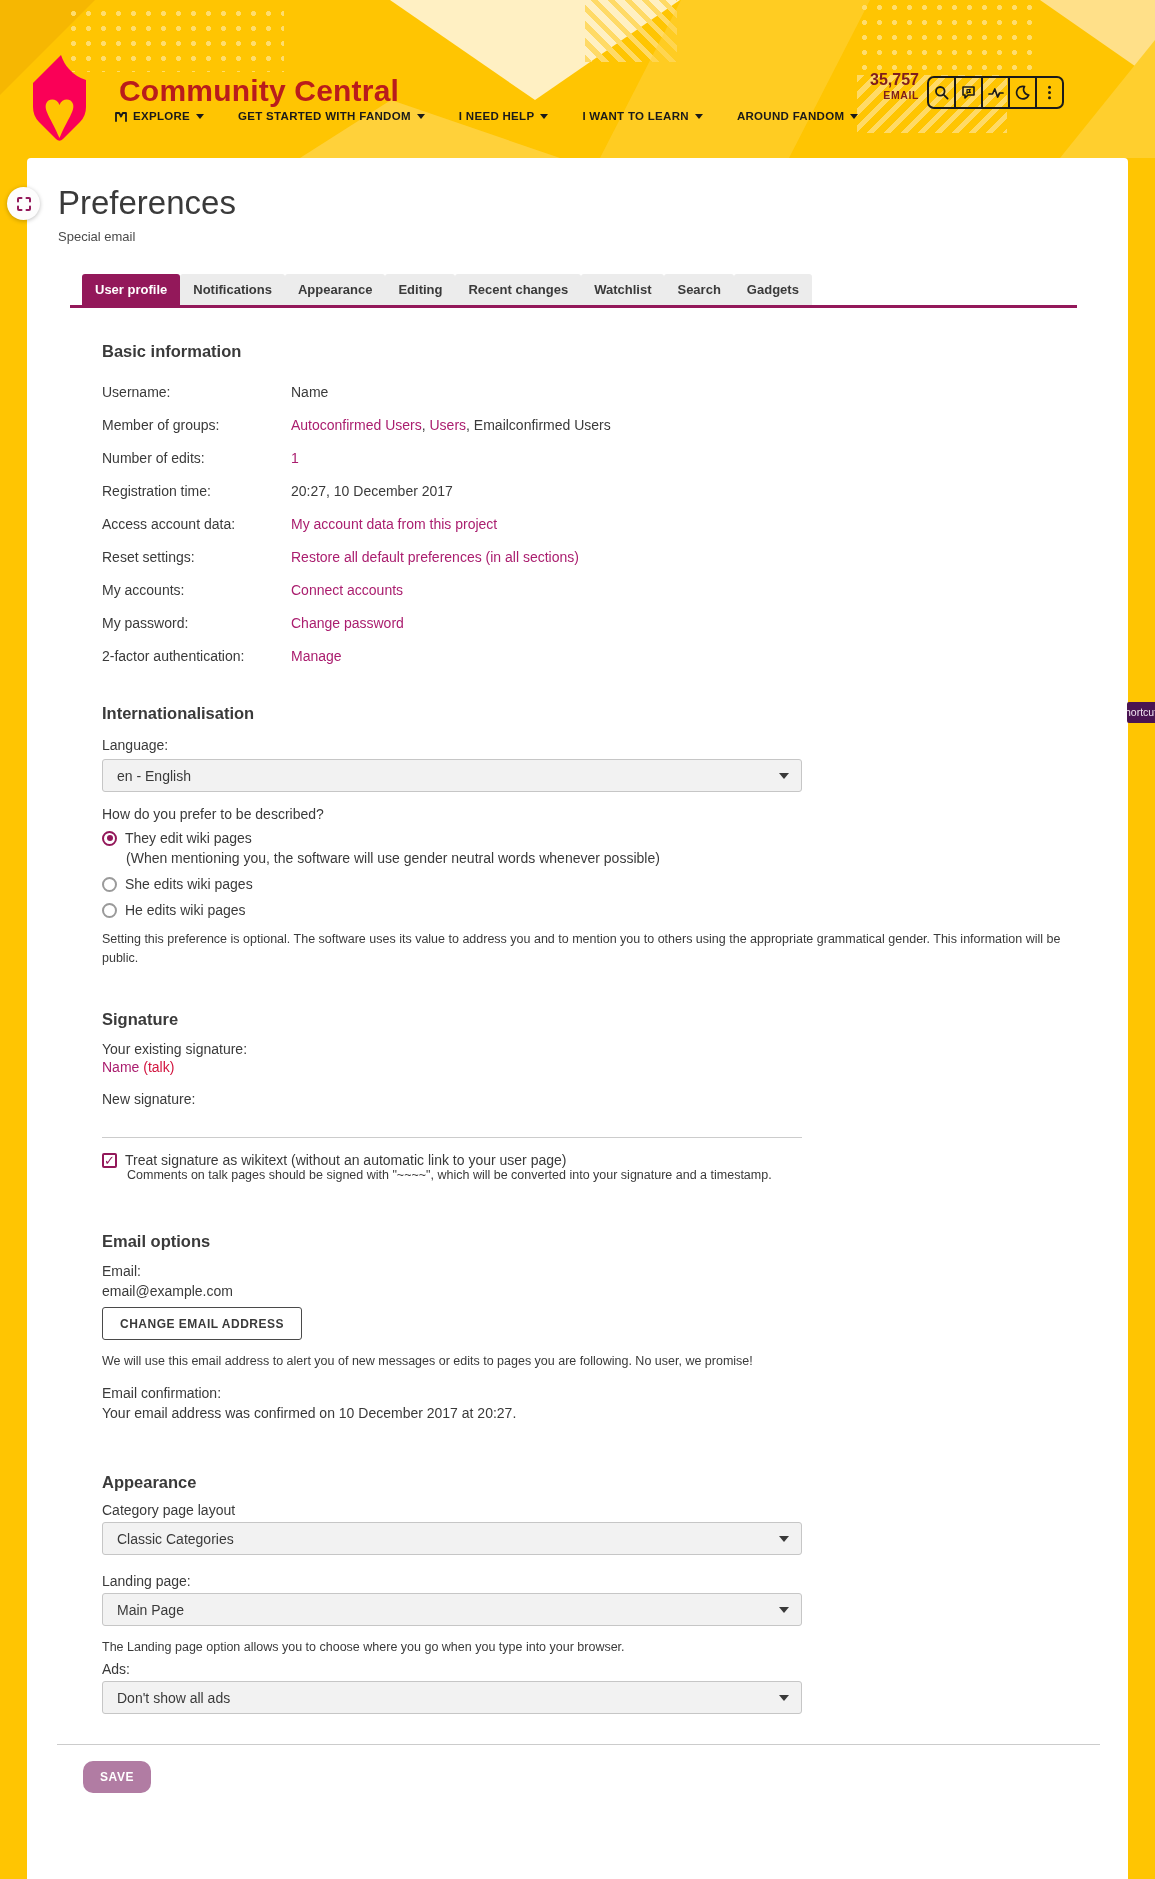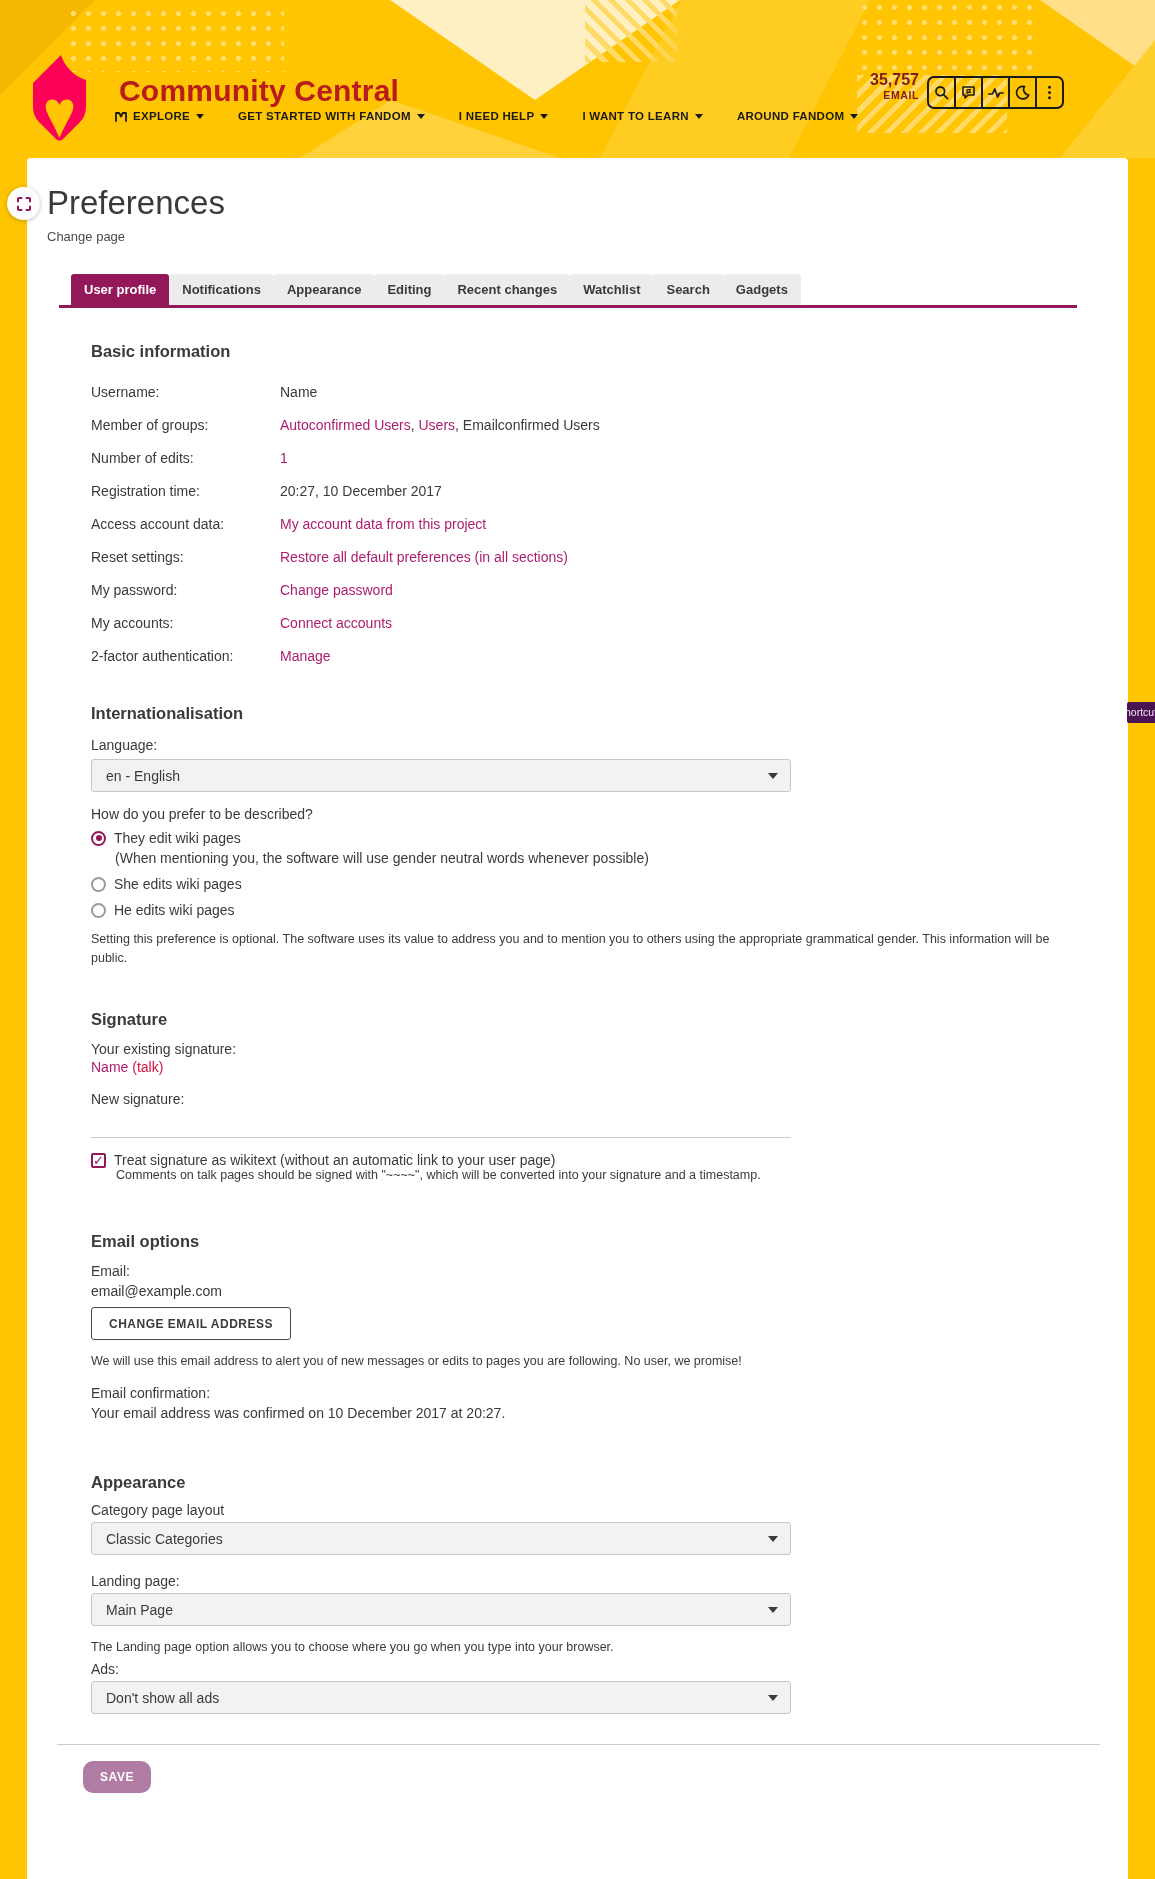--- a/index.html
+++ b/index.html
@@ -29,21 +29,21 @@
   .caret{width:0;height:0;border-left:4px solid rgba(0,0,0,0);border-right:4px solid rgba(0,0,0,0);border-top:5px solid #1a1a1a;}
   .pages-block{position:absolute;right:236px;top:72px;text-align:right;color:#7f1d1d;line-height:1;}
   .pages-count{font-size:16px;font-weight:800;}
   .pages-label{font-size:10.5px;font-weight:800;letter-spacing:.6px;margin-top:2px;}
   .icon-box{position:absolute;left:927px;top:76px;height:29px;display:flex;border:2px solid #1a1a1a;border-radius:7px;}
   .icon-cell{width:25px;height:29px;display:flex;align-items:center;justify-content:center;cursor:pointer;}
   .icon-cell + .icon-cell{border-left:2px solid #1a1a1a;}
   
   .panel{position:relative;margin:0 27px;width:1101px;background:#ffffff;border-radius:4px 4px 0 0;
     min-height:1721px;box-sizing:border-box;padding-top:27px;}
-  .panel-inner{padding:0 51px 0 20px;}
+  .panel-inner{padding:0 51px 0 31px;}
   .expand-btn{position:absolute;left:-20px;top:29px;width:33px;height:33px;border-radius:50%;background:#fdfdfd;
     box-shadow:0 1px 4px rgba(0,0,0,.25);display:flex;align-items:center;justify-content:center;cursor:pointer;z-index:5;}
   .page-title{font-size:33px;font-weight:300;color:#3a3a3a;line-height:36px;}
   .page-subtitle{font-size:13px;margin-top:8px;color:#4a4a4a;}
   .tabs{display:flex;gap:0;margin-top:30px;margin-left:24px;}
   .tab{height:31px;display:flex;align-items:center;padding:0 13px;background:#ececec;color:#3a3a3a;
     font-size:13px;font-weight:700;border-radius:3px 3px 0 0;cursor:pointer;white-space:nowrap;}
   .tab.active{background:#93185a;color:#ffffff;}
   .tab-underline{height:3px;background:#93185a;margin-left:12px;}
   
@@ -184,21 +184,21 @@
 <div class="panel">
 
   <div class="expand-btn">
     <svg width="14" height="14" viewBox="0 0 14 14">
       <path d="M1 4.5 V2 a1 1 0 0 1 1-1 H4.5 M9.5 1 H12 a1 1 0 0 1 1 1 V4.5 M13 9.5 V12 a1 1 0 0 1 -1 1 H9.5 M4.5 13 H2 a1 1 0 0 1 -1-1 V9.5" fill="none" stroke="#93185a" stroke-width="2" stroke-linecap="round"></path>
     </svg>
   </div>
 
   <div class="panel-inner">
     <div class="page-title">Preferences</div>
-    <div class="page-subtitle">Change page</div>
+    <div class="page-subtitle">Special email</div>
 
     <div class="tabs">
       <div class="tab active">User profile</div>
       <div class="tab">Notifications</div>
       <div class="tab">Appearance</div>
       <div class="tab">Editing</div>
       <div class="tab">Recent changes</div>
       <div class="tab">Watchlist</div>
       <div class="tab">Search</div>
       <div class="tab">Gadgets</div>
@@ -230,26 +230,26 @@
         </div>
         <div class="info-row">
           <span class="info-label">Access account data:</span>
           <a class="link">My account data from this project</a>
         </div>
         <div class="info-row">
           <span class="info-label">Reset settings:</span>
           <a class="link">Restore all default preferences (in all sections)</a>
         </div>
         <div class="info-row">
+          <span class="info-label">My accounts:</span>
+          <a class="link">Connect accounts</a>
+        </div>
+        <div class="info-row">
           <span class="info-label">My password:</span>
           <a class="link">Change password</a>
-        </div>
-        <div class="info-row">
-          <span class="info-label">My accounts:</span>
-          <a class="link">Connect accounts</a>
         </div>
         <div class="info-row">
           <span class="info-label">2-factor authentication:</span>
           <a class="link">Manage</a>
         </div>
       </div>
 
       
       <div class="section-heading h-intl">Internationalisation</div>
       <div class="field-label">Language:</div>

